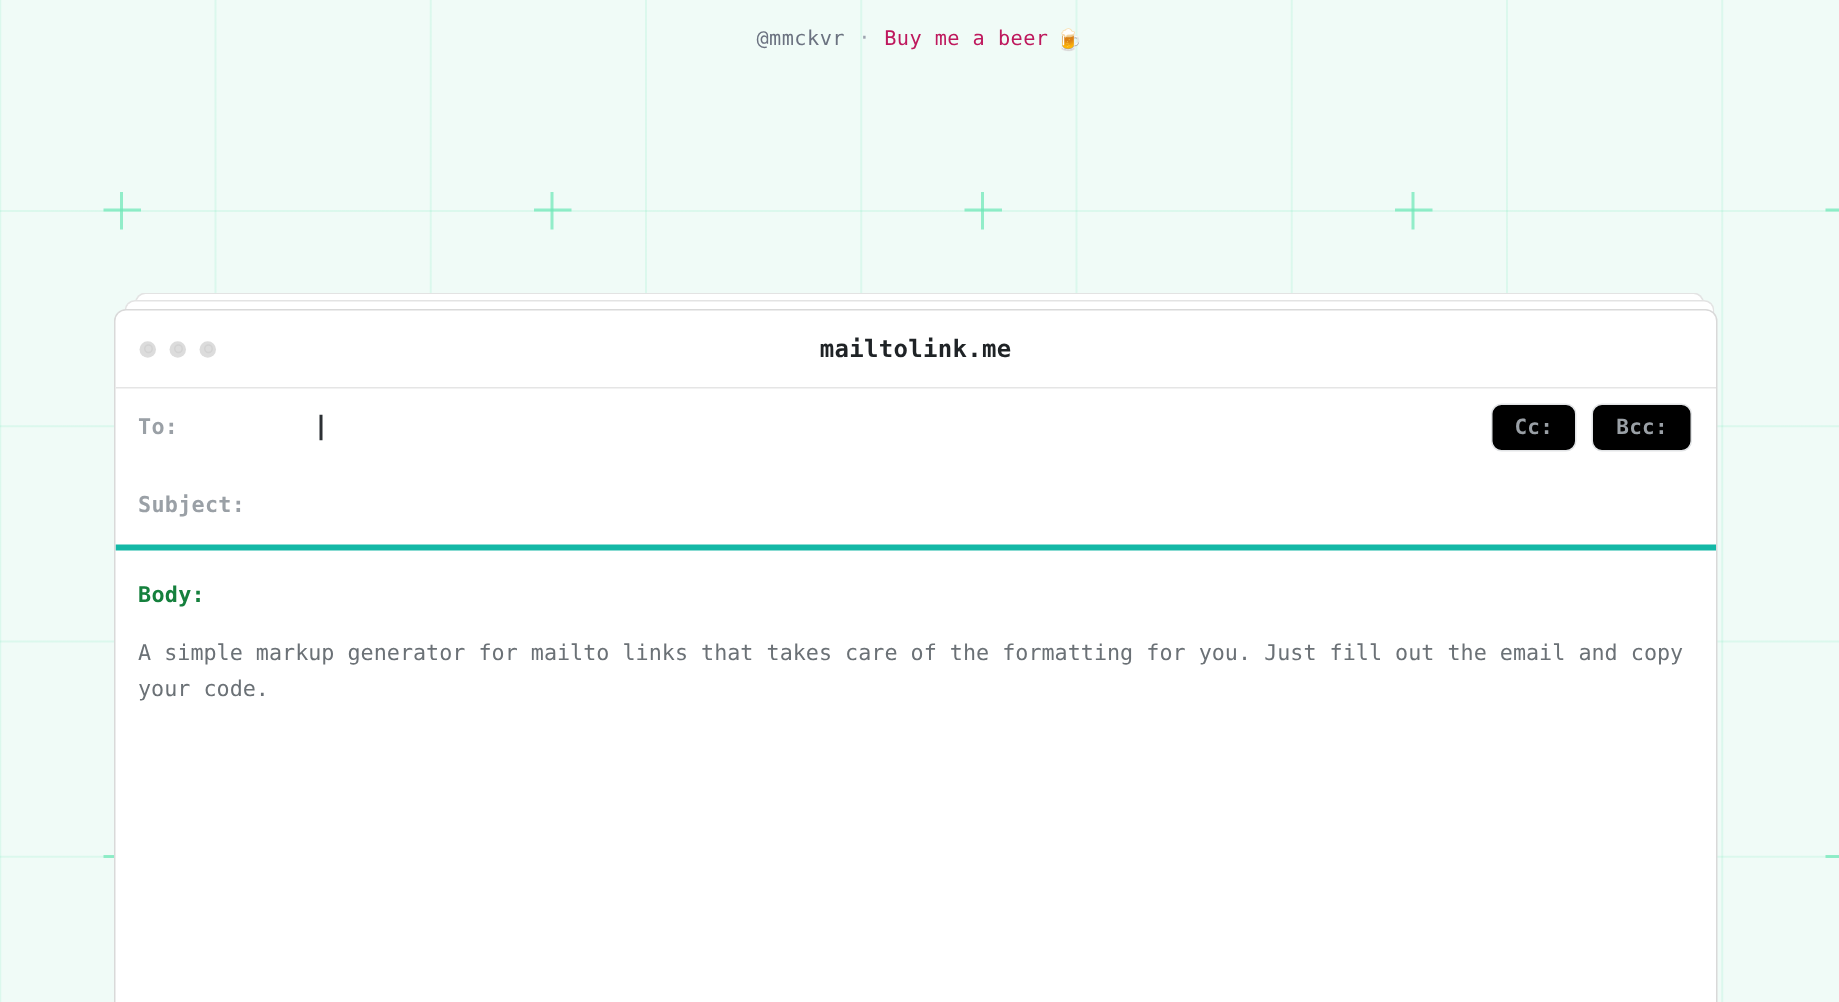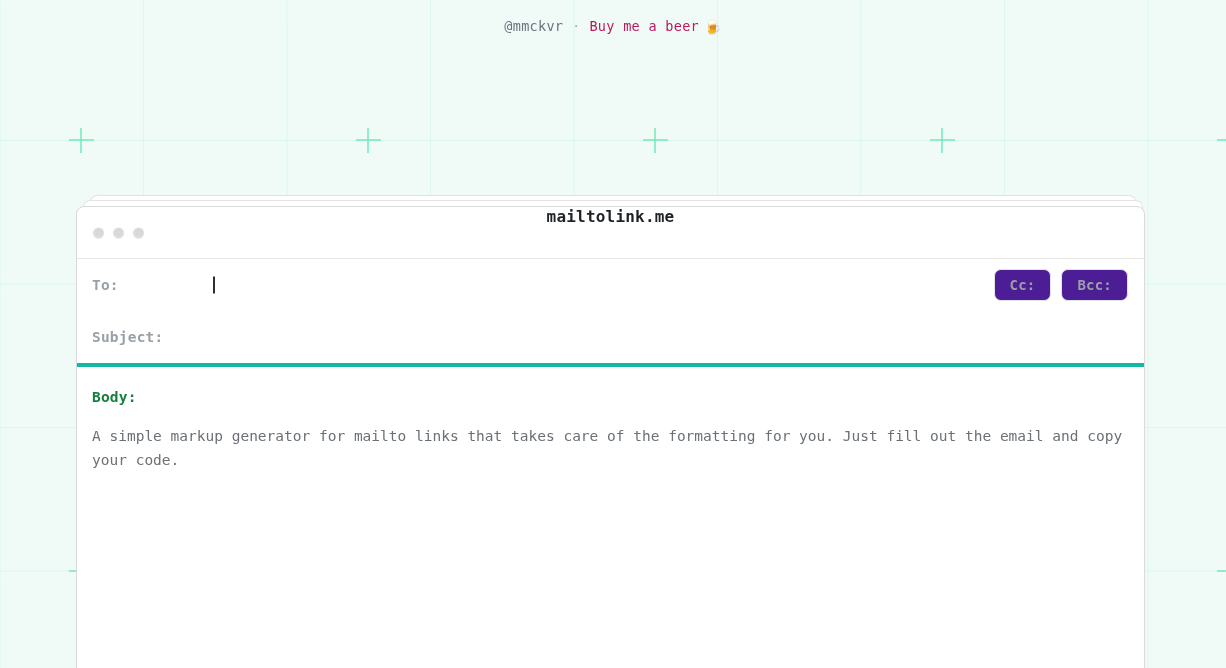--- a/index.html
+++ b/index.html
@@ -128,21 +128,21 @@
     flex-direction: column;
   }
 
   
   #title-bar {
     position: relative;
     height: 52px;
     flex: 0 0 52px;
     border-bottom: 1px solid #e5e5e5;
     display: flex;
-    align-items: flex-start;
+    align-items: center;
   }
   #traffic-lights {
     position: absolute;
     left: 16px;
     top: 50%;
     transform: translateY(-50%);
     display: flex;
     gap: 9px;
   }
   .tl-dot {
@@ -217,21 +217,21 @@
   #cc-bcc-group {
     position: absolute;
     right: 16px;
     top: 50%;
     transform: translateY(-50%);
     display: flex;
     gap: 10px;
   }
   .toggle-btn {
     border: 1px solid #e2e4e6;
-    background: #4c1d95;
+    background: #000000;
     border-radius: 7px;
     padding: 8px 15px;
     font-family: "DejaVu Sans Mono", "Liberation Mono", monospace;
     font-weight: bold;
     font-size: 14px;
     color: #9aa0a6;
     letter-spacing: 0.2px;
     cursor: pointer;
     line-height: 1;
   }

